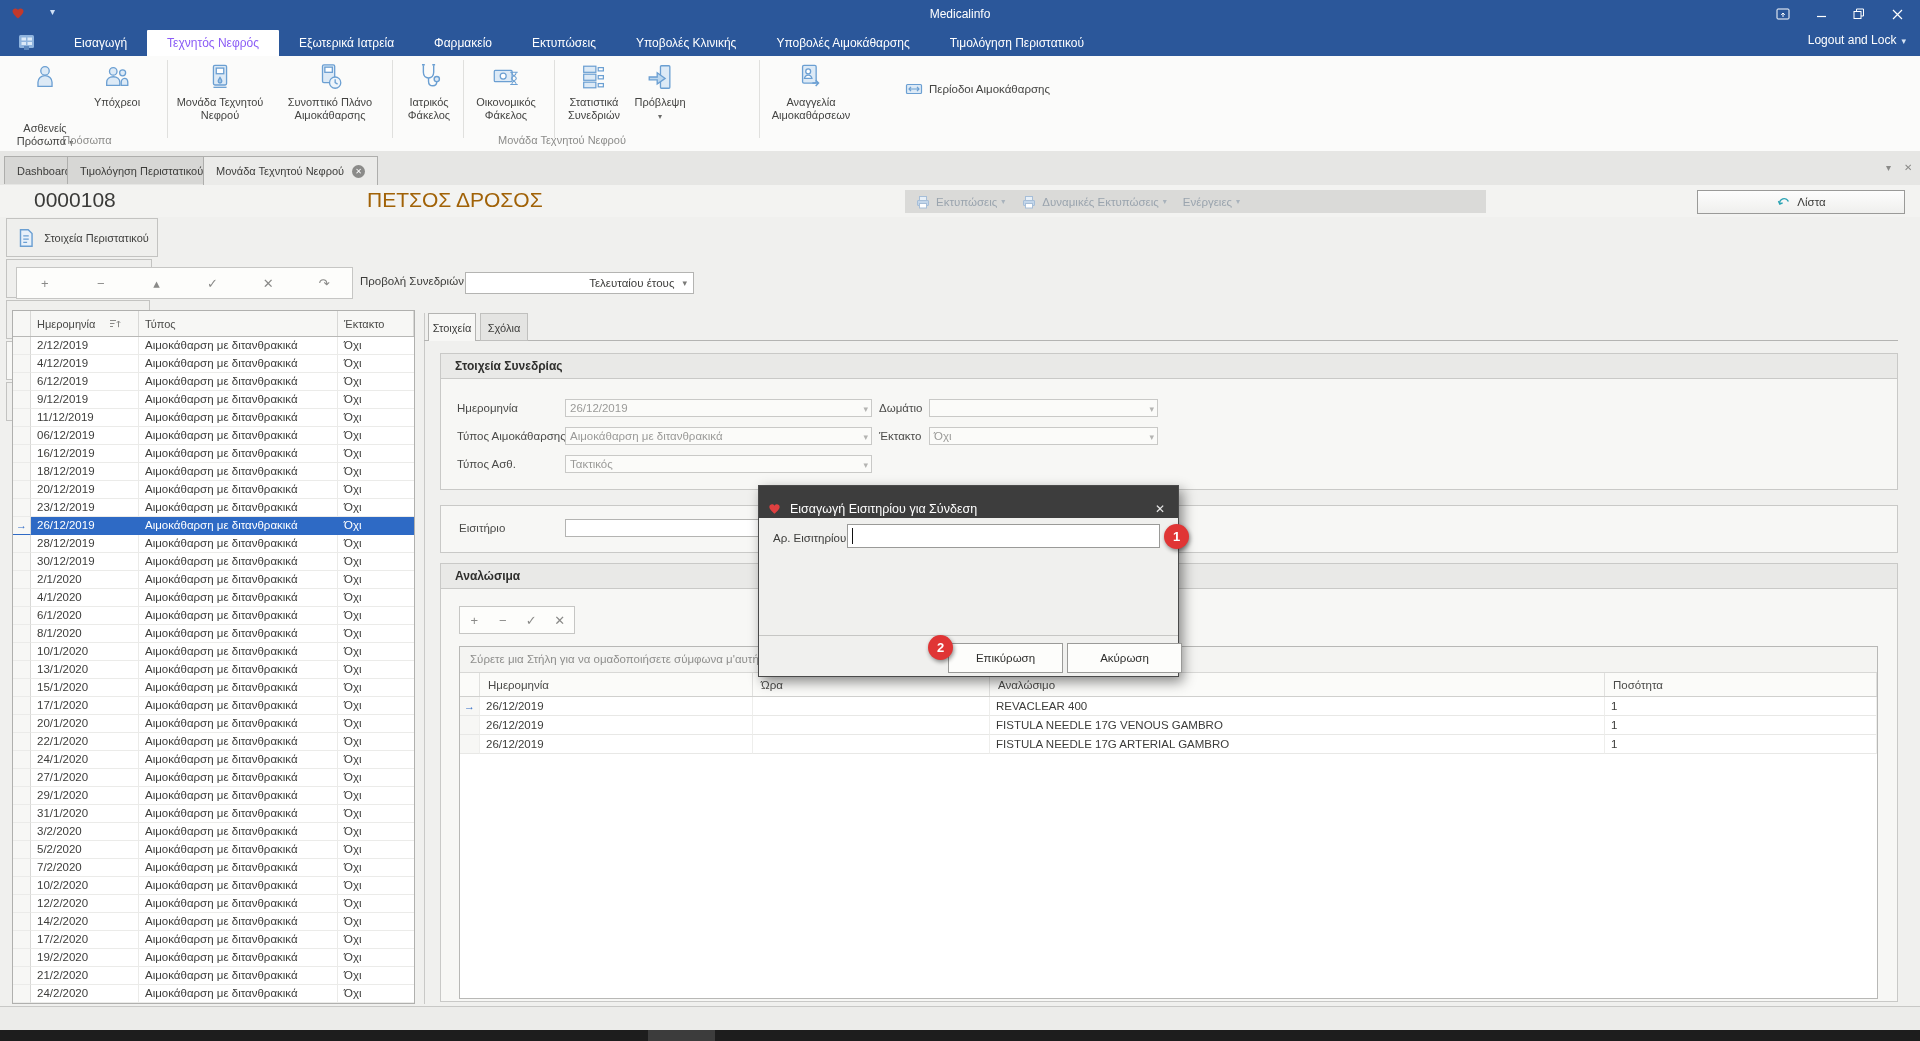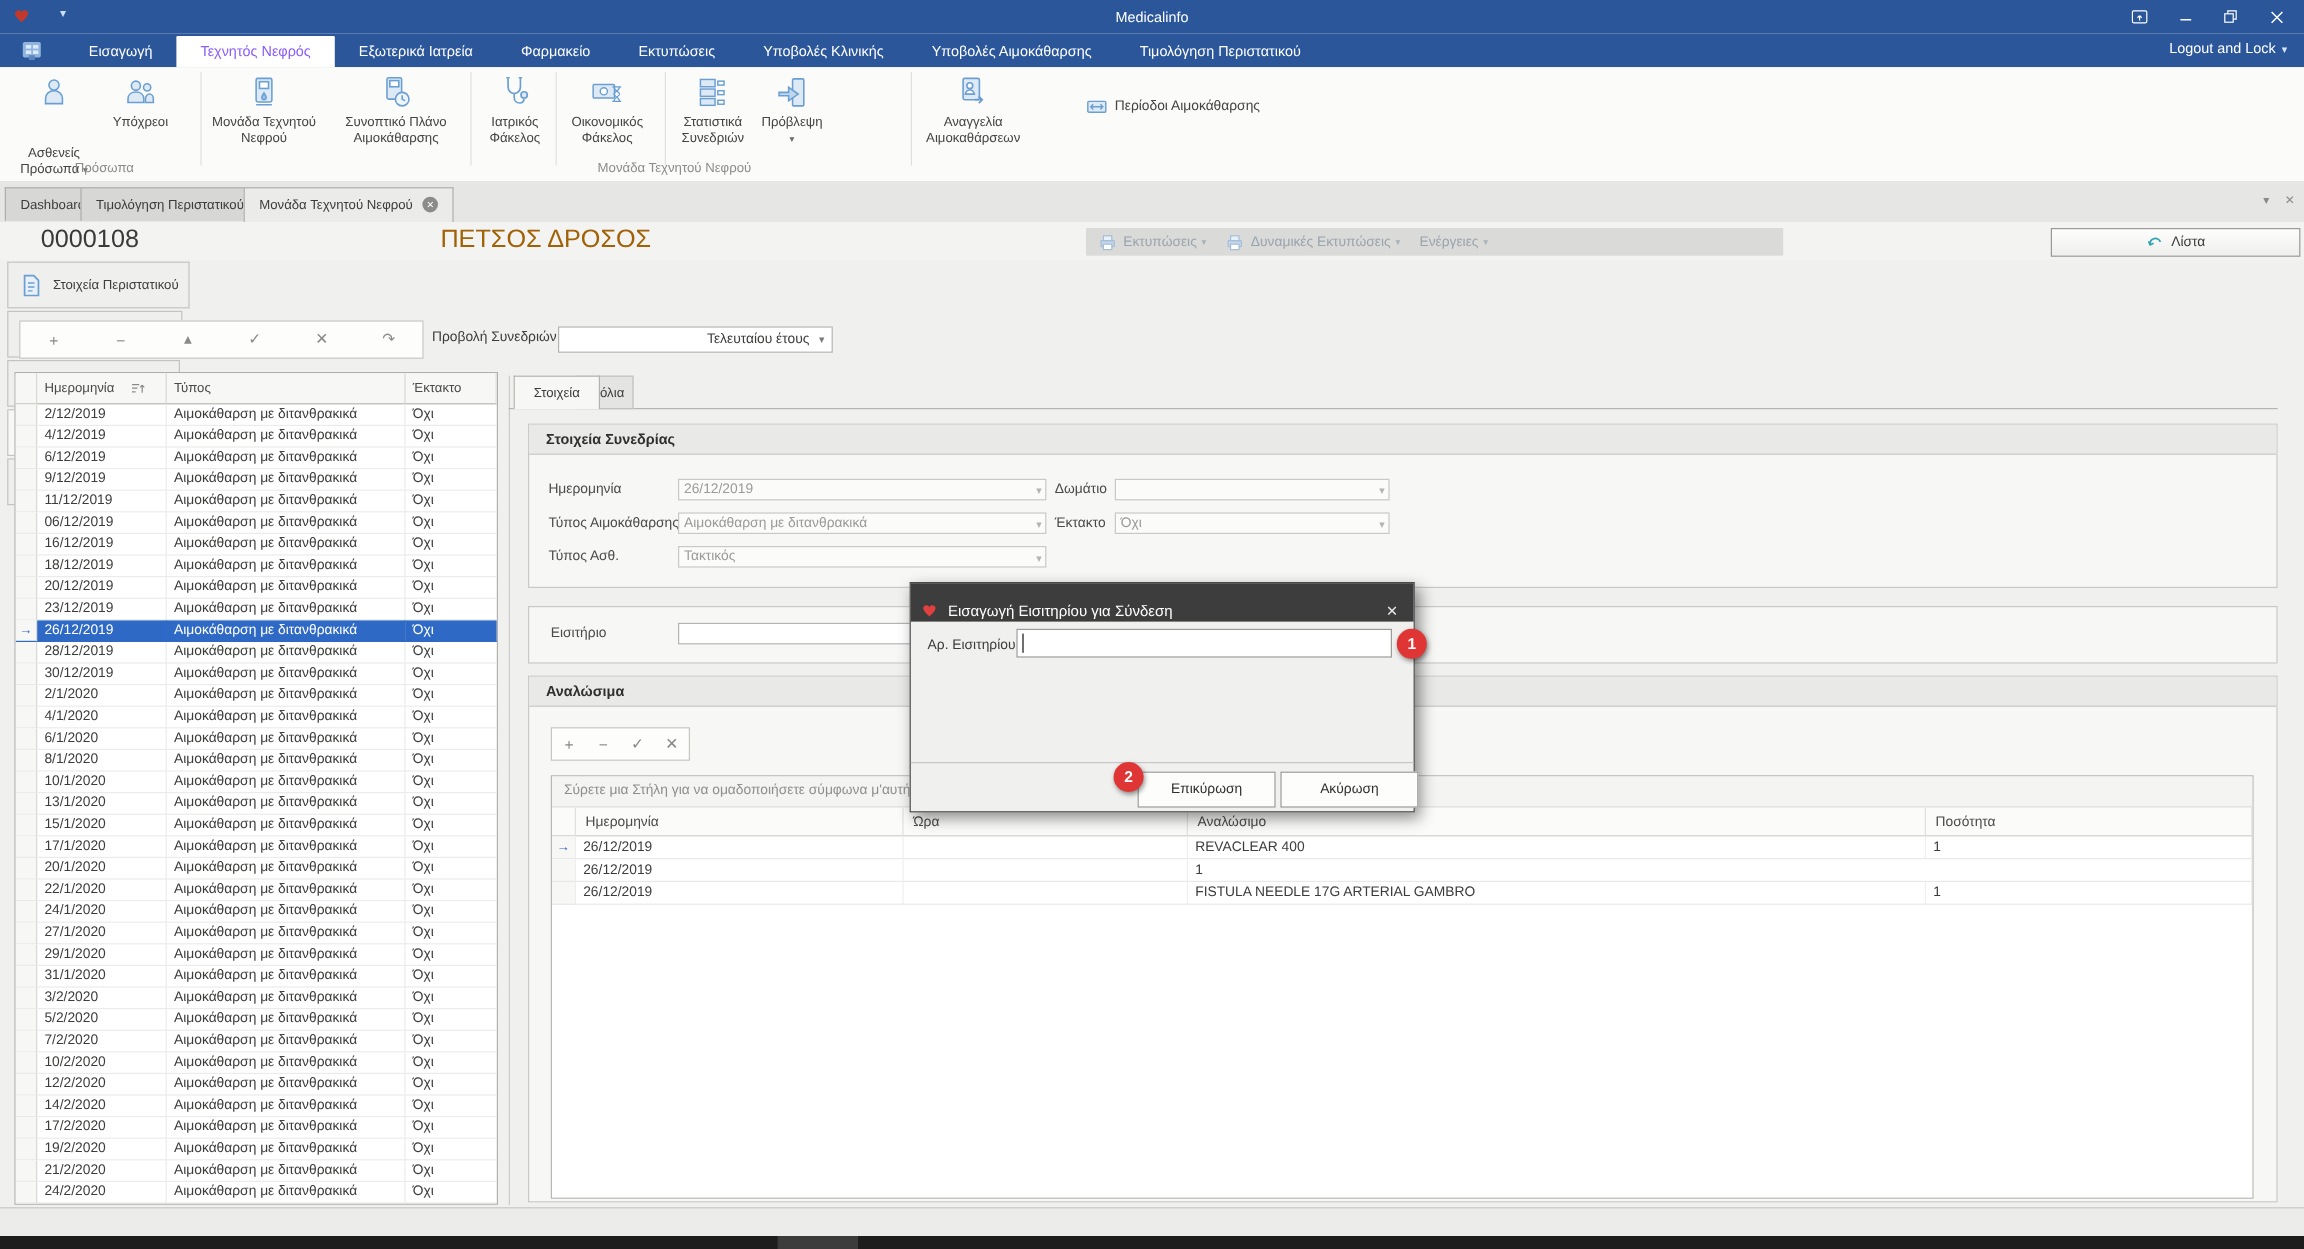--- a/index.html
+++ b/index.html
@@ -48,21 +48,21 @@
 
   
   #patientbar{position:absolute;left:0;top:185px;width:1920px;height:32px;background:#f3f3f1;}
   #pcode{position:absolute;left:34px;top:3px;font-size:21px;color:#3a3a38;}
   #pname{position:absolute;left:367px;top:3px;font-size:21px;color:#a16207;}
   #printstrip{position:absolute;left:905px;top:5px;width:581px;height:23px;background:#dadad8;display:flex;align-items:center;padding-left:10px;box-sizing:border-box;}
   .pitem{display:flex;align-items:center;margin-right:16px;color:#9aa4ae;font-size:11.5px;}
   .pitem .ct{font-size:8px;margin-left:4px;color:#a8b2bc;}
   .pitem svg{margin-right:5px;}
   #listbtn{position:absolute;left:1697px;top:5px;width:206px;height:22px;border:1px solid #9a9a98;
-           background:linear-gradient(#fdfdfd,#efefed);display:flex;align-items:center;justify-content:center;font-size:11.5px;color:#3c3c3a;margin-left:12px;}
+           background:linear-gradient(#fdfdfd,#efefed);display:flex;align-items:center;justify-content:center;font-size:11.5px;color:#3c3c3a;}
   #listbtn svg{margin-right:6px;}
 
   
   #recordtabs{position:absolute;left:6px;top:218px;display:flex;gap:2px;flex-direction:column;}
   .rectab{height:39px;border:1px solid #c3c3c1;background:#efefed;display:flex;align-items:center;justify-content:center;
           font-size:11px;color:#3e3e3c;box-sizing:border-box;}
   .rectab svg{margin-right:7px;}
   .rectab.active{background:#f8f8f6;}
 
   
@@ -84,21 +84,21 @@
   .ind{width:18px;background:#f7f7f5;border-right:1px solid #d8d8d6;padding:0;text-align:center;}
   .w-date{width:108px;} .w-type{width:199px;} .w-extra{width:76px;border-right:none;}
   .grow.sel .gc{background:#2e6ac5;color:#ffffff;border-color:#2e6ac5;}
   .grow.sel .ind{background:#f7f7f5;color:#2e6ac5;border-right:1px solid #d8d8d6;}
   .arrow{color:#2e6ac5;font-size:11px;line-height:17px;}
 
   
   #vline{position:absolute;left:424px;top:313px;width:1px;height:691px;background:#c9c9c7;}
   #dtabline{position:absolute;left:424px;top:340px;width:1474px;height:1px;background:#b4b4b2;}
   .dettab{position:absolute;top:313px;height:28px;line-height:28px;text-align:center;font-size:11px;color:#3c3c3a;box-sizing:border-box;}
-  #dettab-1{left:428px;width:72px;background:#f7f7f5;border:1px solid #b4b4b2;border-bottom:none;z-index:2;}
+  #dettab-1{left:428px;width:48px;background:#f7f7f5;border:1px solid #b4b4b2;border-bottom:none;z-index:2;}
   #dettab-2{left:480px;width:48px;background:#e4e4e2;border:1px solid #c0c0be;}
 
   .gbox{position:absolute;left:440px;width:1458px;background:#f7f7f5;border:1px solid #c9c9c7;box-sizing:border-box;}
   .gbox .ghead{height:24px;line-height:24px;background:#e9e9e7;border-bottom:1px solid #c9c9c7;font-size:12px;font-weight:bold;color:#2f2f2d;padding-left:14px;}
   #box1{top:353px;height:137px;} #box2{top:505px;height:48px;} #box3{top:563px;height:439px;}
 
   .flabel{position:absolute;font-size:11.5px;color:#4a4a48;}
   .ffield{position:absolute;height:18px;border:1px solid #c9c9c7;background:#fbfbf9;box-sizing:border-box;
           font-size:11.5px;color:#9a9a98;line-height:16px;padding:0 16px 0 4px;white-space:nowrap;overflow:hidden;}
   .ffield .ct{position:absolute;right:3px;top:1px;font-size:9px;color:#b4b4b2;}
@@ -696,20 +696,21 @@
           <div class="gc cw0 ind"><span class="arrow">→</span></div>
           <div class="gc cw1">26/12/2019</div>
           <div class="gc cw2"></div>
           <div class="gc cw3">REVACLEAR 400</div>
           <div class="gc cw4">1</div>
         </div>
         <div class="crow">
           <div class="gc cw0 ind"></div>
           <div class="gc cw1">26/12/2019</div>
           <div class="gc cw2"></div>
+          <div class="gc cw3">FISTULA NEEDLE 17G VENOUS GAMBRO</div>
           <div class="gc cw4">1</div>
         </div>
         <div class="crow">
           <div class="gc cw0 ind"></div>
           <div class="gc cw1">26/12/2019</div>
           <div class="gc cw2"></div>
           <div class="gc cw3">FISTULA NEEDLE 17G ARTERIAL GAMBRO</div>
           <div class="gc cw4">1</div>
         </div>
       </div>

